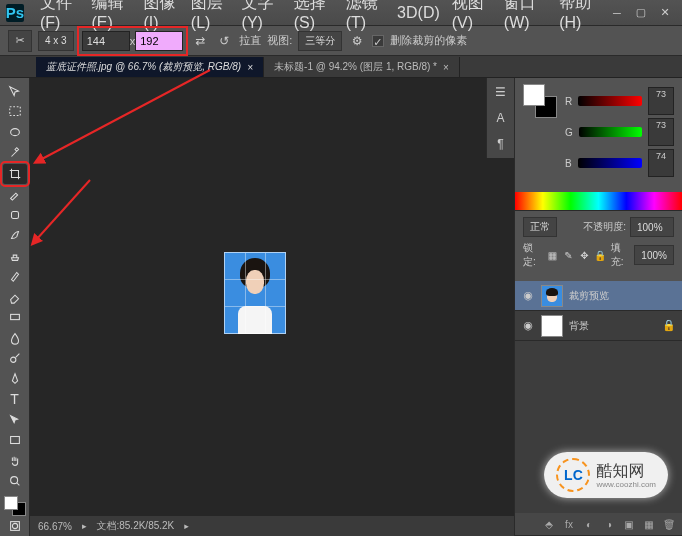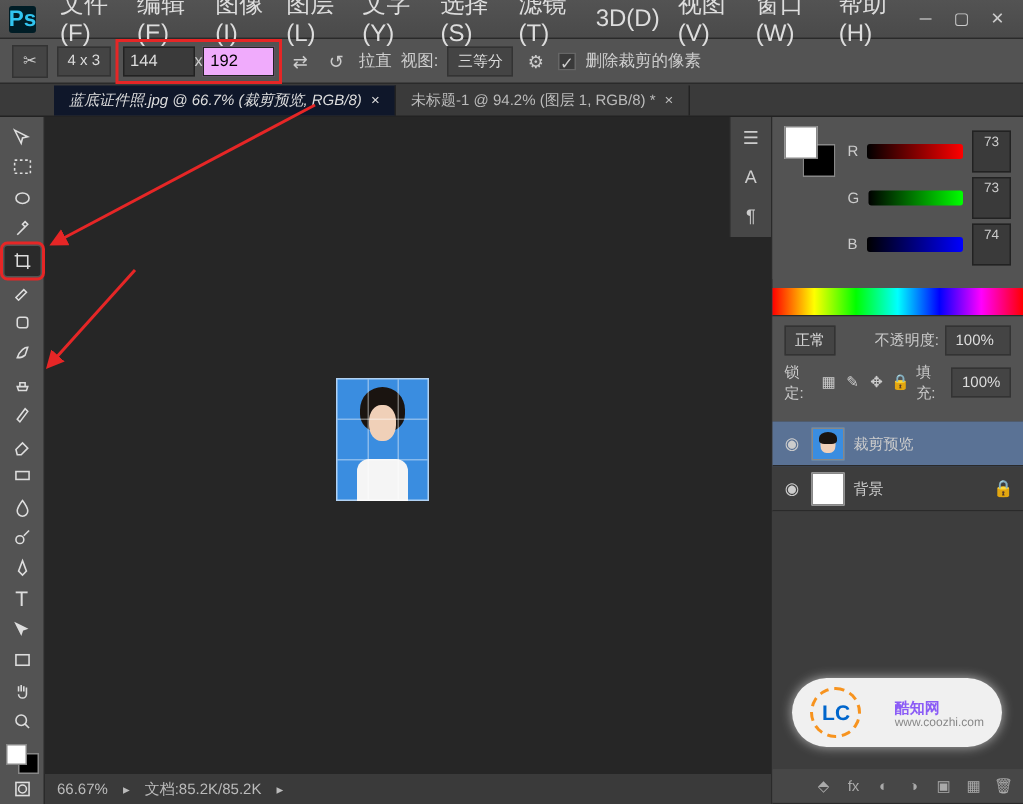--- a/index.html
+++ b/index.html
@@ -83,23 +83,23 @@
 .thumb.photo { background: #3a8de0; }
 .thumb.photo .mini-face { width: 10px; height: 12px; background: #f0d0b8; border-radius: 40%; position: relative; }
 .thumb.photo .mini-face::before { content: ""; position: absolute; top: -2px; left: -1px; right: -1px; height: 8px; background: #1a1410; border-radius: 50% 50% 30% 30%; }
 .layer-name { font-size: 10px; }
 
 .layer-footer { height: 22px; background: #474747; display: flex; align-items: center; justify-content: flex-end; gap: 6px; padding: 0 6px; }
 .lf-ico { width: 14px; height: 14px; font-size: 10px; display: flex; align-items: center; justify-content: center; color: #aaa; }
 
 .arrow { position: absolute; pointer-events: none; }
 
-.watermark { position: absolute; right: 14px; bottom: 38px; display: flex; align-items: center; gap: 22px; background: rgba(255,255,255,0.92); padding: 6px 12px; border-radius: 24px; box-shadow: 0 0 8px rgba(255,255,255,0.6); }
+.watermark { position: absolute; right: 14px; bottom: 38px; display: flex; align-items: center; gap: 6px; background: rgba(255,255,255,0.92); padding: 6px 12px; border-radius: 24px; box-shadow: 0 0 8px rgba(255,255,255,0.6); }
 .wm-logo { width: 34px; height: 34px; border: 2px dashed #f7931e; border-radius: 50%; display: flex; align-items: center; justify-content: center; color: #0066cc; font-weight: bold; font-size: 14px; }
-.wm-text { color: #8b5cf6; font-size: 10px; font-weight: bold; }
+.wm-text { color: #404040; font-size: 16px; font-weight: normal; }
 .wm-sub { font-size: 8px; color: #888; margin-top: -2px; }
 </style>
 </head>
 <body>
 
 <div class="menubar">
   <div class="ps-logo">Ps</div>
   <div class="menu-item">文件(F)</div>
   <div class="menu-item">编辑(E)</div>
   <div class="menu-item">图像(I)</div>

